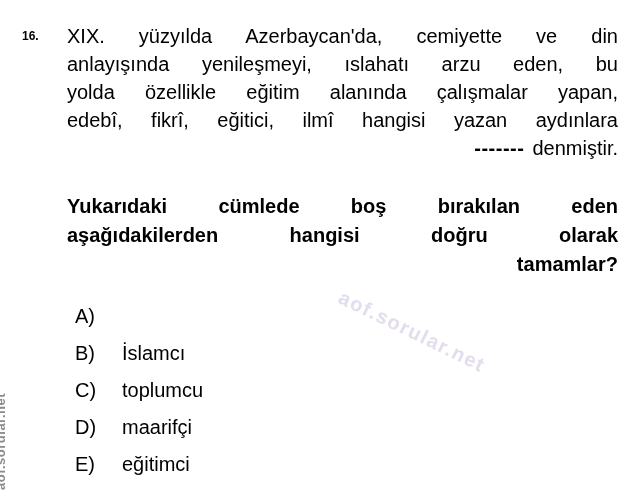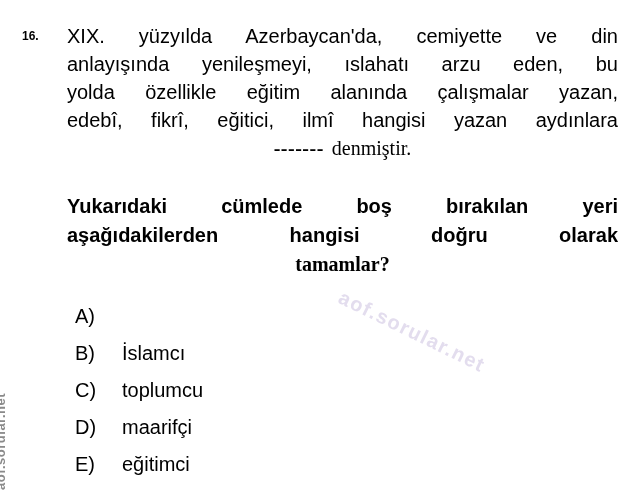--- a/index.html
+++ b/index.html
@@ -69,23 +69,22 @@
     text-align: justify;
     height: 28px;
     overflow: hidden;
   }
   .jline::after {
     content: "";
     display: inline-block;
     width: 100%;
   }
   .lline {
-    text-align: center;
+    text-align: right;
     height: 28px;
-    font-family: Liberation Serif, serif;
   }
   .prompt {
     margin-top: 30px;
     font-size: 20px;
     line-height: 29px;
     font-weight: bold;
   }
   .prompt .jline, .prompt .lline {
     height: 29px;
   }
@@ -122,27 +121,27 @@
   <div class="wm-diag">aof.sorular.net</div>
   <div class="wm-vert">aof.sorular.net</div>
 
   <div class="qnum">16.</div>
 
   <div class="qbody">
 
     <div class="stem">
       <div class="jline">XIX. yüzyılda Azerbaycan'da, cemiyette ve din</div>
       <div class="jline">anlayışında yenileşmeyi, ıslahatı arzu eden, bu</div>
-      <div class="jline">yolda özellikle eğitim alanında çalışmalar yazan,</div>
+      <div class="jline">yolda özellikle eğitim alanında çalışmalar yapan,</div>
       <div class="jline">edebî, fikrî, eğitici, ilmî hangisi yazan aydınlara</div>
       <div class="lline"><span class="dashes">-------</span><span>denmiştir.</span></div>
     </div>
 
     <div class="prompt">
-      <div class="jline">Yukarıdaki cümlede boş bırakılan yeri</div>
+      <div class="jline">Yukarıdaki cümlede boş bırakılan eden</div>
       <div class="jline">aşağıdakilerden hangisi doğru olarak</div>
       <div class="lline">tamamlar?</div>
     </div>
 
     <ul class="options">
       <li class="option">
         <span class="letter">A)</span>
       </li>
       <li class="option">
         <span class="letter">B)</span>

